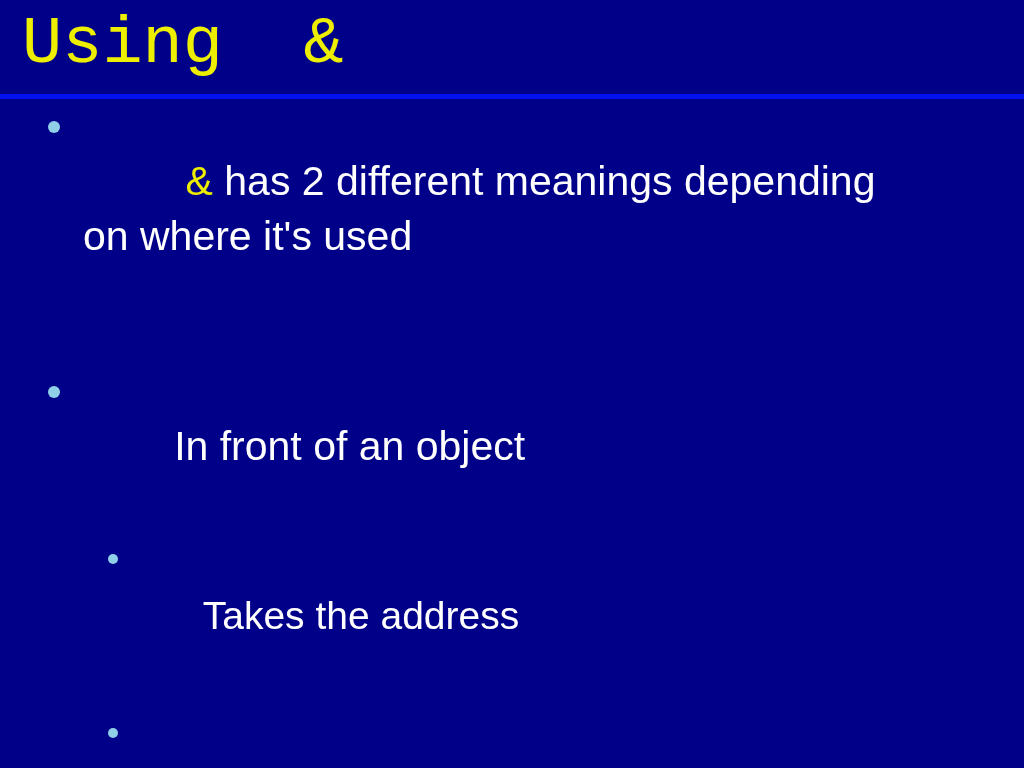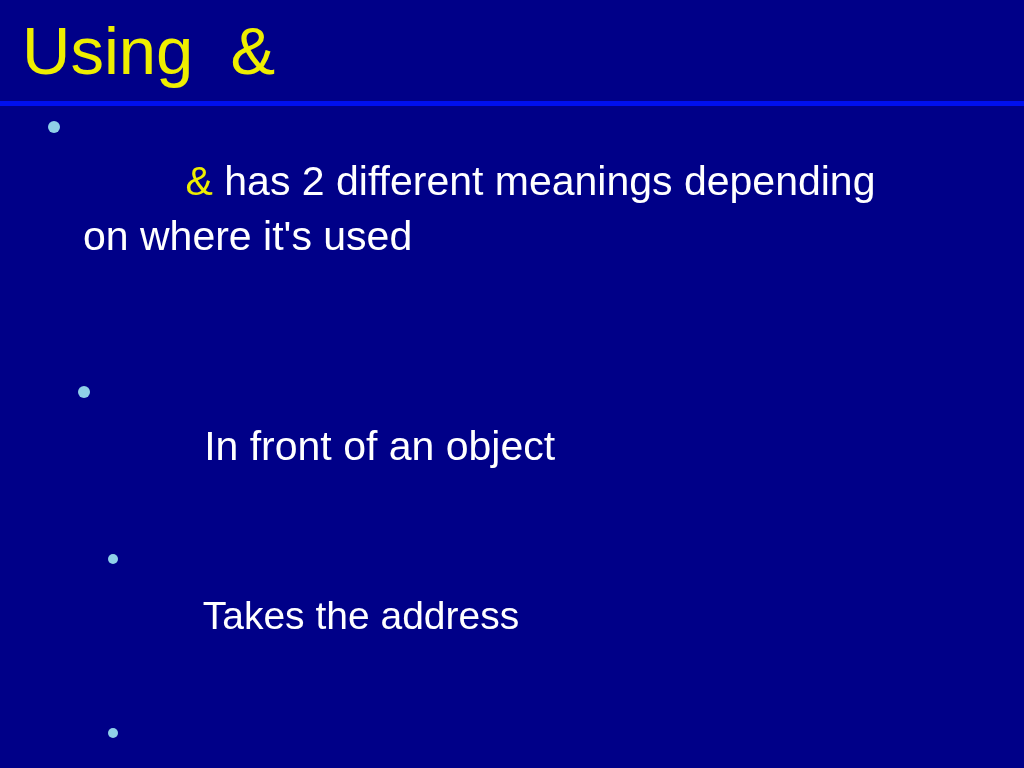--- a/index.html
+++ b/index.html
@@ -18,23 +18,24 @@
     width: 1024px;
     height: 768px;
     background: #000088;
     box-sizing: border-box;
   }
 
   
   #title-area {
     position: absolute;
     left: 0;
-    top: 12px;
+    top: 5px;
     width: 1024px;
     height: 90px;
+    font-family: Liberation Mono, monospace;
   }
   #slide-title {
     position: absolute;
     left: 22px;
     top: -6px;
     font-size: 67px;
     line-height: 90px;
     color: #EEEE00;
     white-space: pre;
     letter-spacing: 0px;
@@ -116,21 +117,21 @@
 
   <div id="body-area">
 
     <div class="group g1">
       <div class="l1" style="color: rgb(255, 255, 255);">
         <span class="marker" style="background: rgb(143, 208, 232);"></span><span> </span><span class="hl" style="color: rgb(238, 238, 0);">&amp;</span><span> has 2 different meanings depending on where it's used</span>
       </div>
     </div>
 
     <div class="group g2">
-      <div class="l1" style="color: rgb(255, 255, 255); margin-left: 30px;">
+      <div class="l1" style="color: rgb(255, 255, 255);">
         <span class="marker" style="background: rgb(143, 208, 232);"></span><span>In front of an object</span>
       </div>
       <div class="l2" style="color: rgb(255, 255, 255);">
         <span class="marker" style="background: rgb(143, 208, 232);"></span><span>Takes the address</span>
       </div>
       <div class="l2" style="color: rgb(255, 255, 255);">
         <span class="marker" style="background: rgb(143, 208, 232);"></span>
       </div>
     </div>
 

